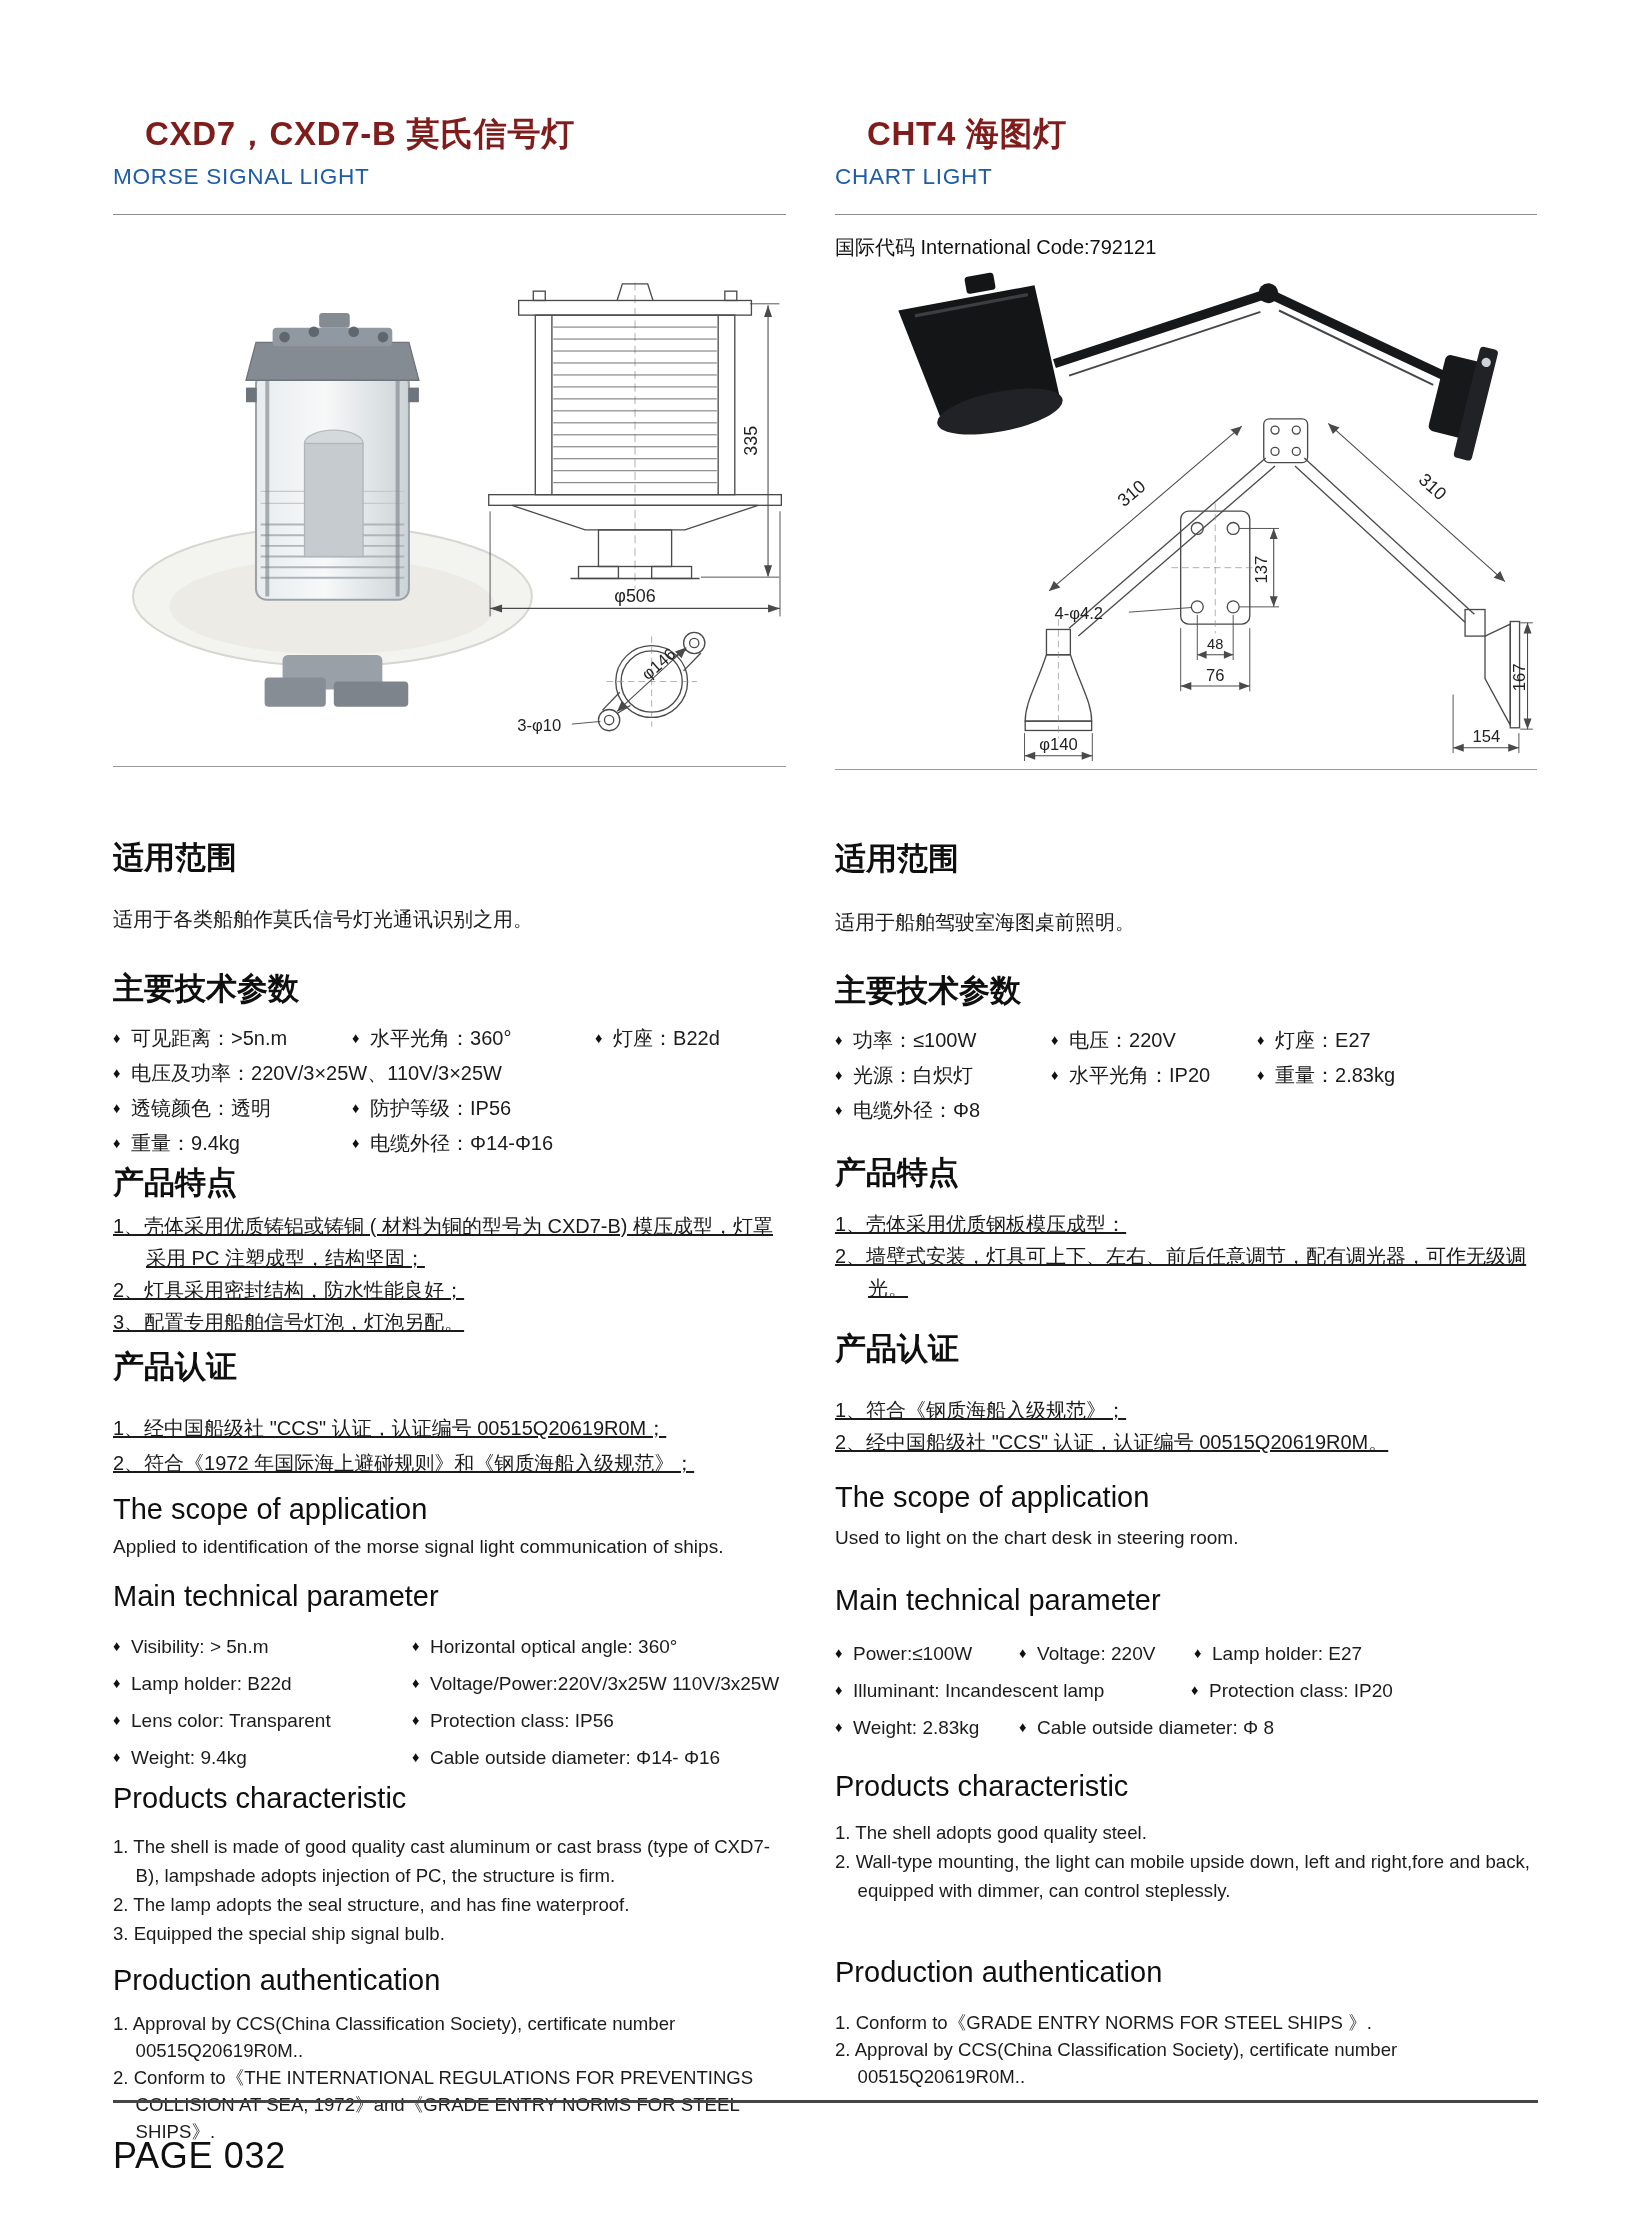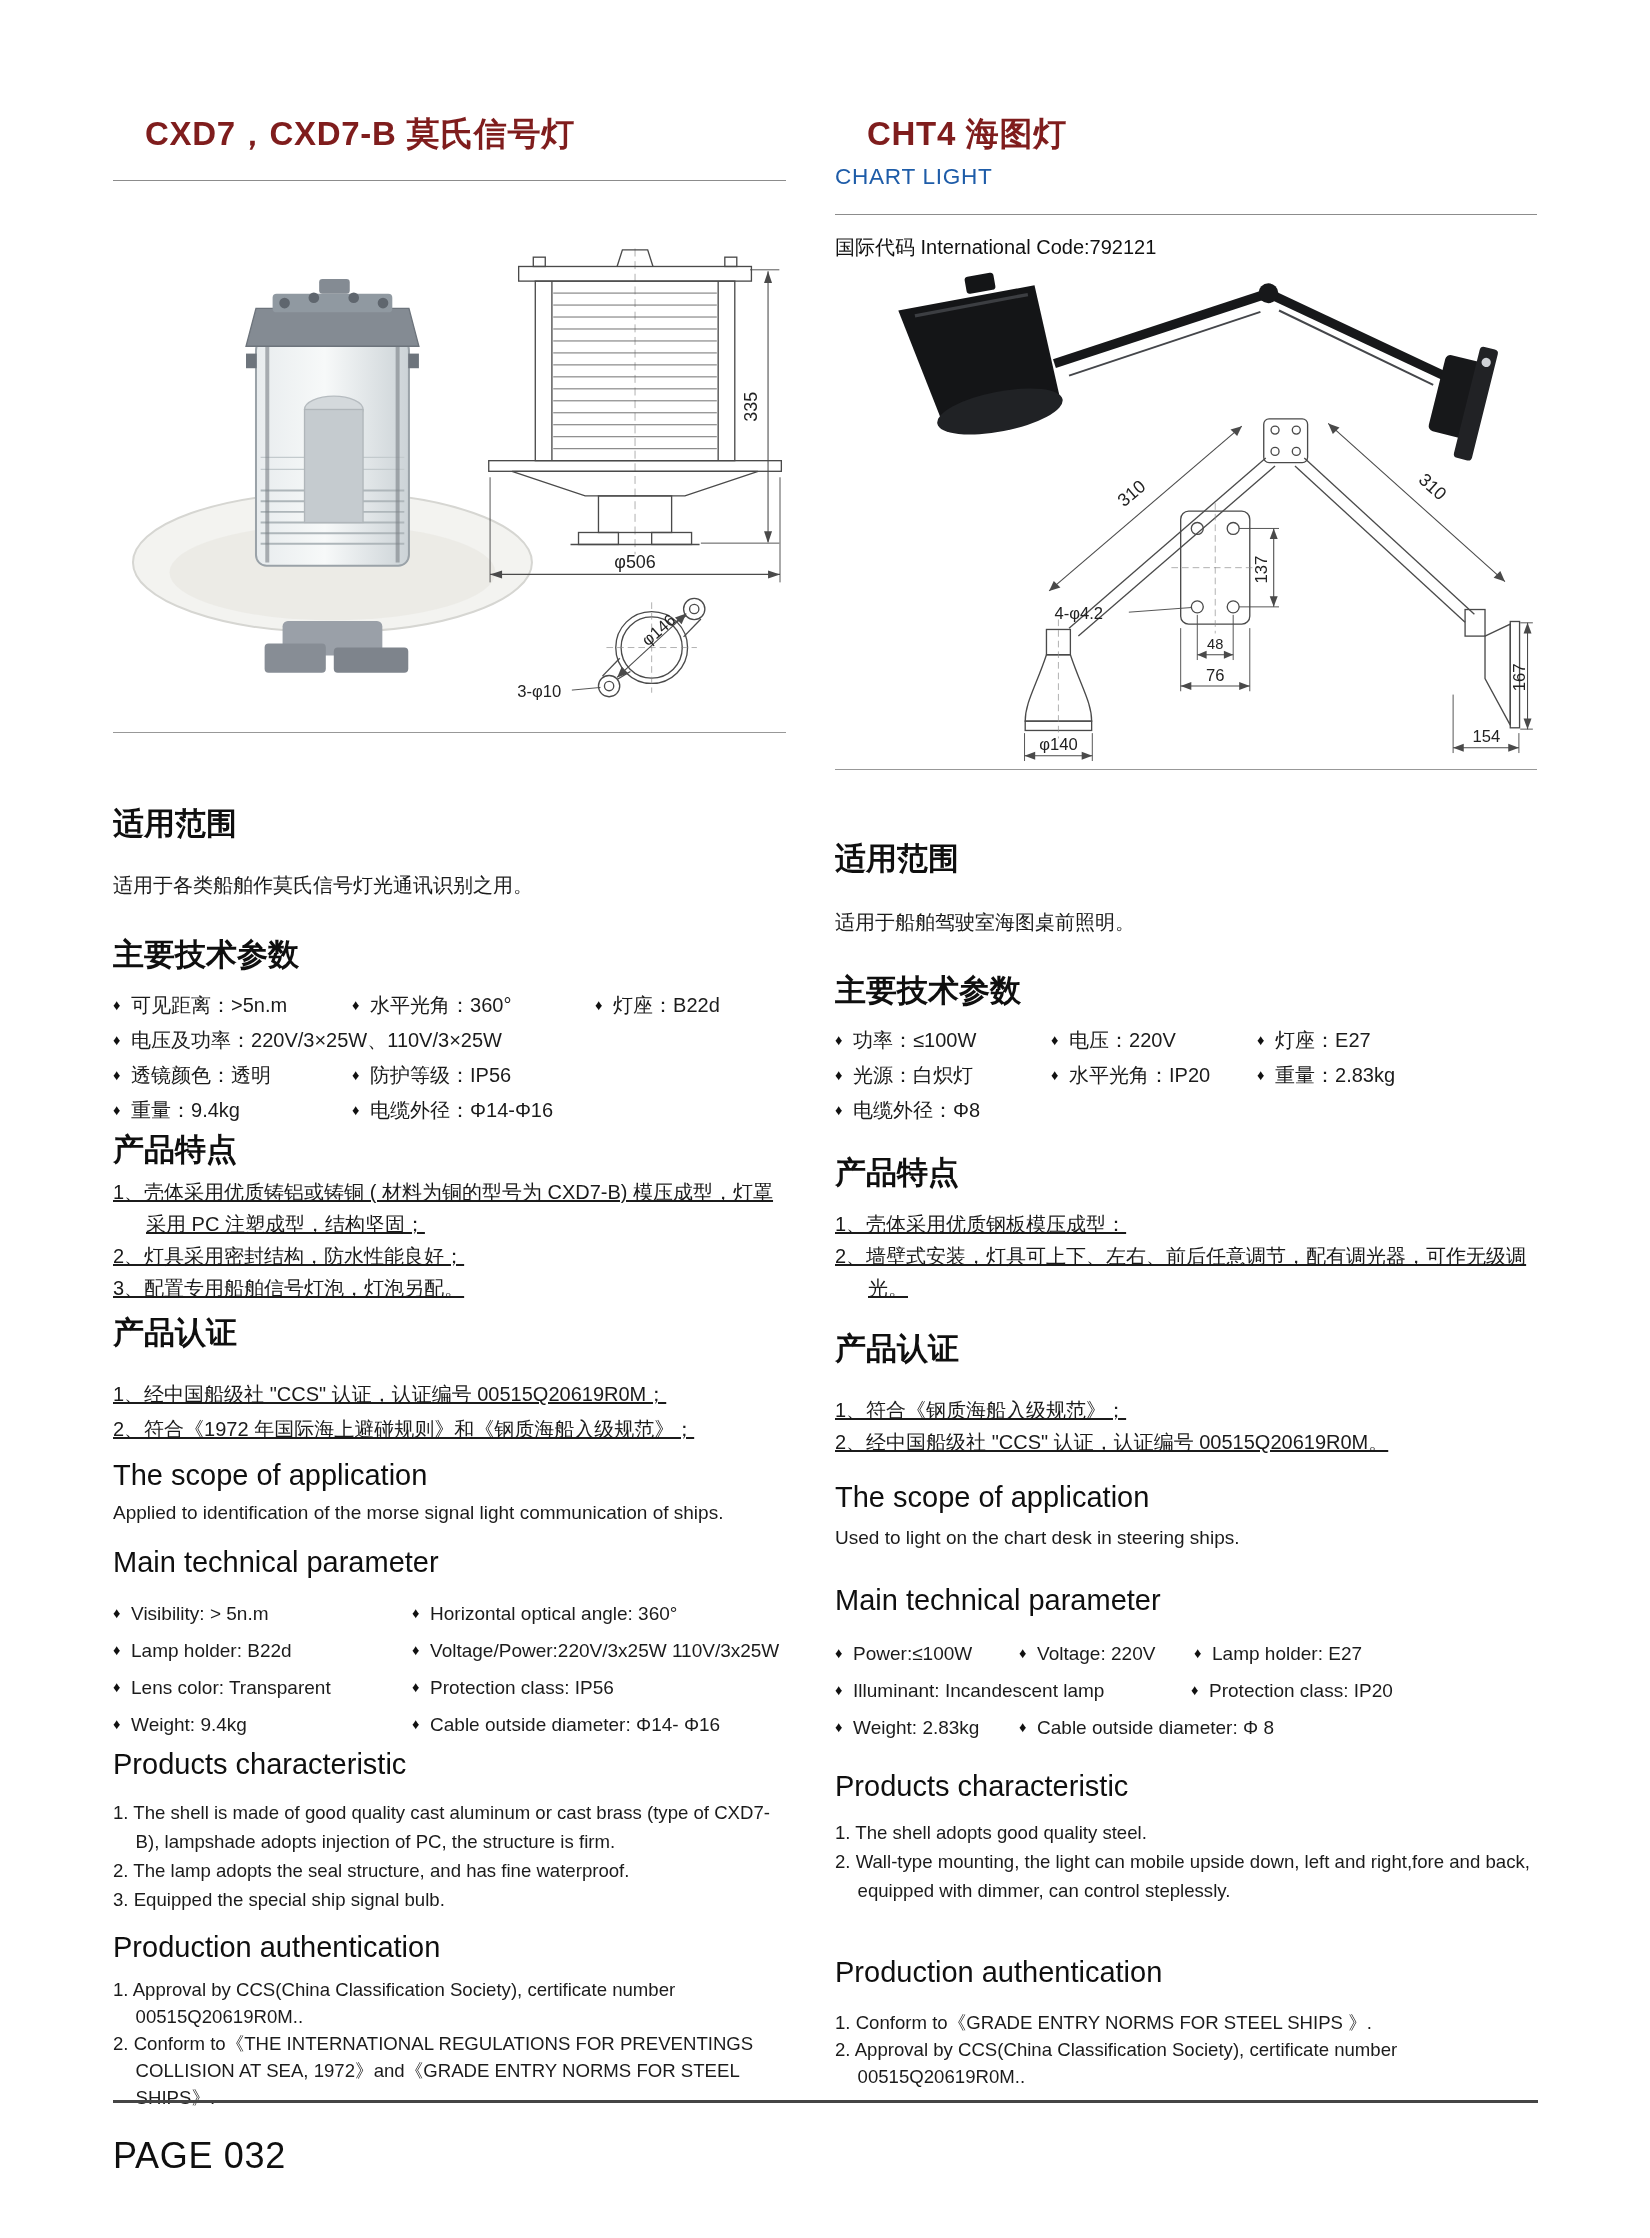--- a/index.html
+++ b/index.html
@@ -38,20 +38,21 @@
   .page-num{font-size:36px;color:#0f0f0f;margin-top:32px;letter-spacing:0.7px;}
   svg text{font-family:"Liberation Sans",sans-serif;fill:#222;}
 </style>
 </head>
 <body>
 
 <div class="page">
 
   <div class="col left">
     <div class="title-zh">CXD7，CXD7-B 莫氏信号灯</div>
+    <div class="title-en">MORSE SIGNAL LIGHT</div>
     <div class="hr1"></div>
 
     <div class="figure" style="margin-top:9.3px;height:542px;">
       <svg width="673" height="542" viewBox="0 0 1012 815" role="img">
 
         <g>
           <defs>
             <linearGradient id="glass" x1="0" y1="0" x2="1" y2="0">
               <stop offset="0" stop-color="#e8ecee"></stop>
                 <stop offset="0.45" stop-color="#f7f9f9"></stop>
@@ -374,21 +375,21 @@
       <div class="li-zh">2、墙壁式安装，灯具可上下、左右、前后任意调节，配有调光器，可作无级调光。</div>
     </div>
 
     <div class="h-zh" style="margin-top:28px">产品认证</div>
     <div class="list-zh" style="margin-top:29px">
       <div class="li-zh">1、符合《钢质海船入级规范》；</div>
       <div class="li-zh">2、经中国船级社 "CCS" 认证，认证编号 00515Q20619R0M。</div>
     </div>
 
     <div class="h-en" style="margin-top:24px">The scope of application</div>
-    <div class="body-en" style="margin-top:14.6px">Used to light on the chart desk in steering ships.</div>
+    <div class="body-en" style="margin-top:14.6px">Used to light on the chart desk in steering room.</div>
 
     <div class="h-en" style="margin-top:35px">Main technical parameter</div>
     <div style="margin-top:20px">
       <div class="prow en g-e3">
         <div><span class="blt">♦</span><span>Power:≤100W</span></div>
         <div><span class="blt">♦</span><span>Voltage: 220V</span></div>
         <div><span class="blt">♦</span><span>Lamp holder: E27</span></div>
       </div>
       <div class="prow en g-e2b">
         <div><span class="blt">♦</span><span>Illuminant: Incandescent lamp</span></div>

